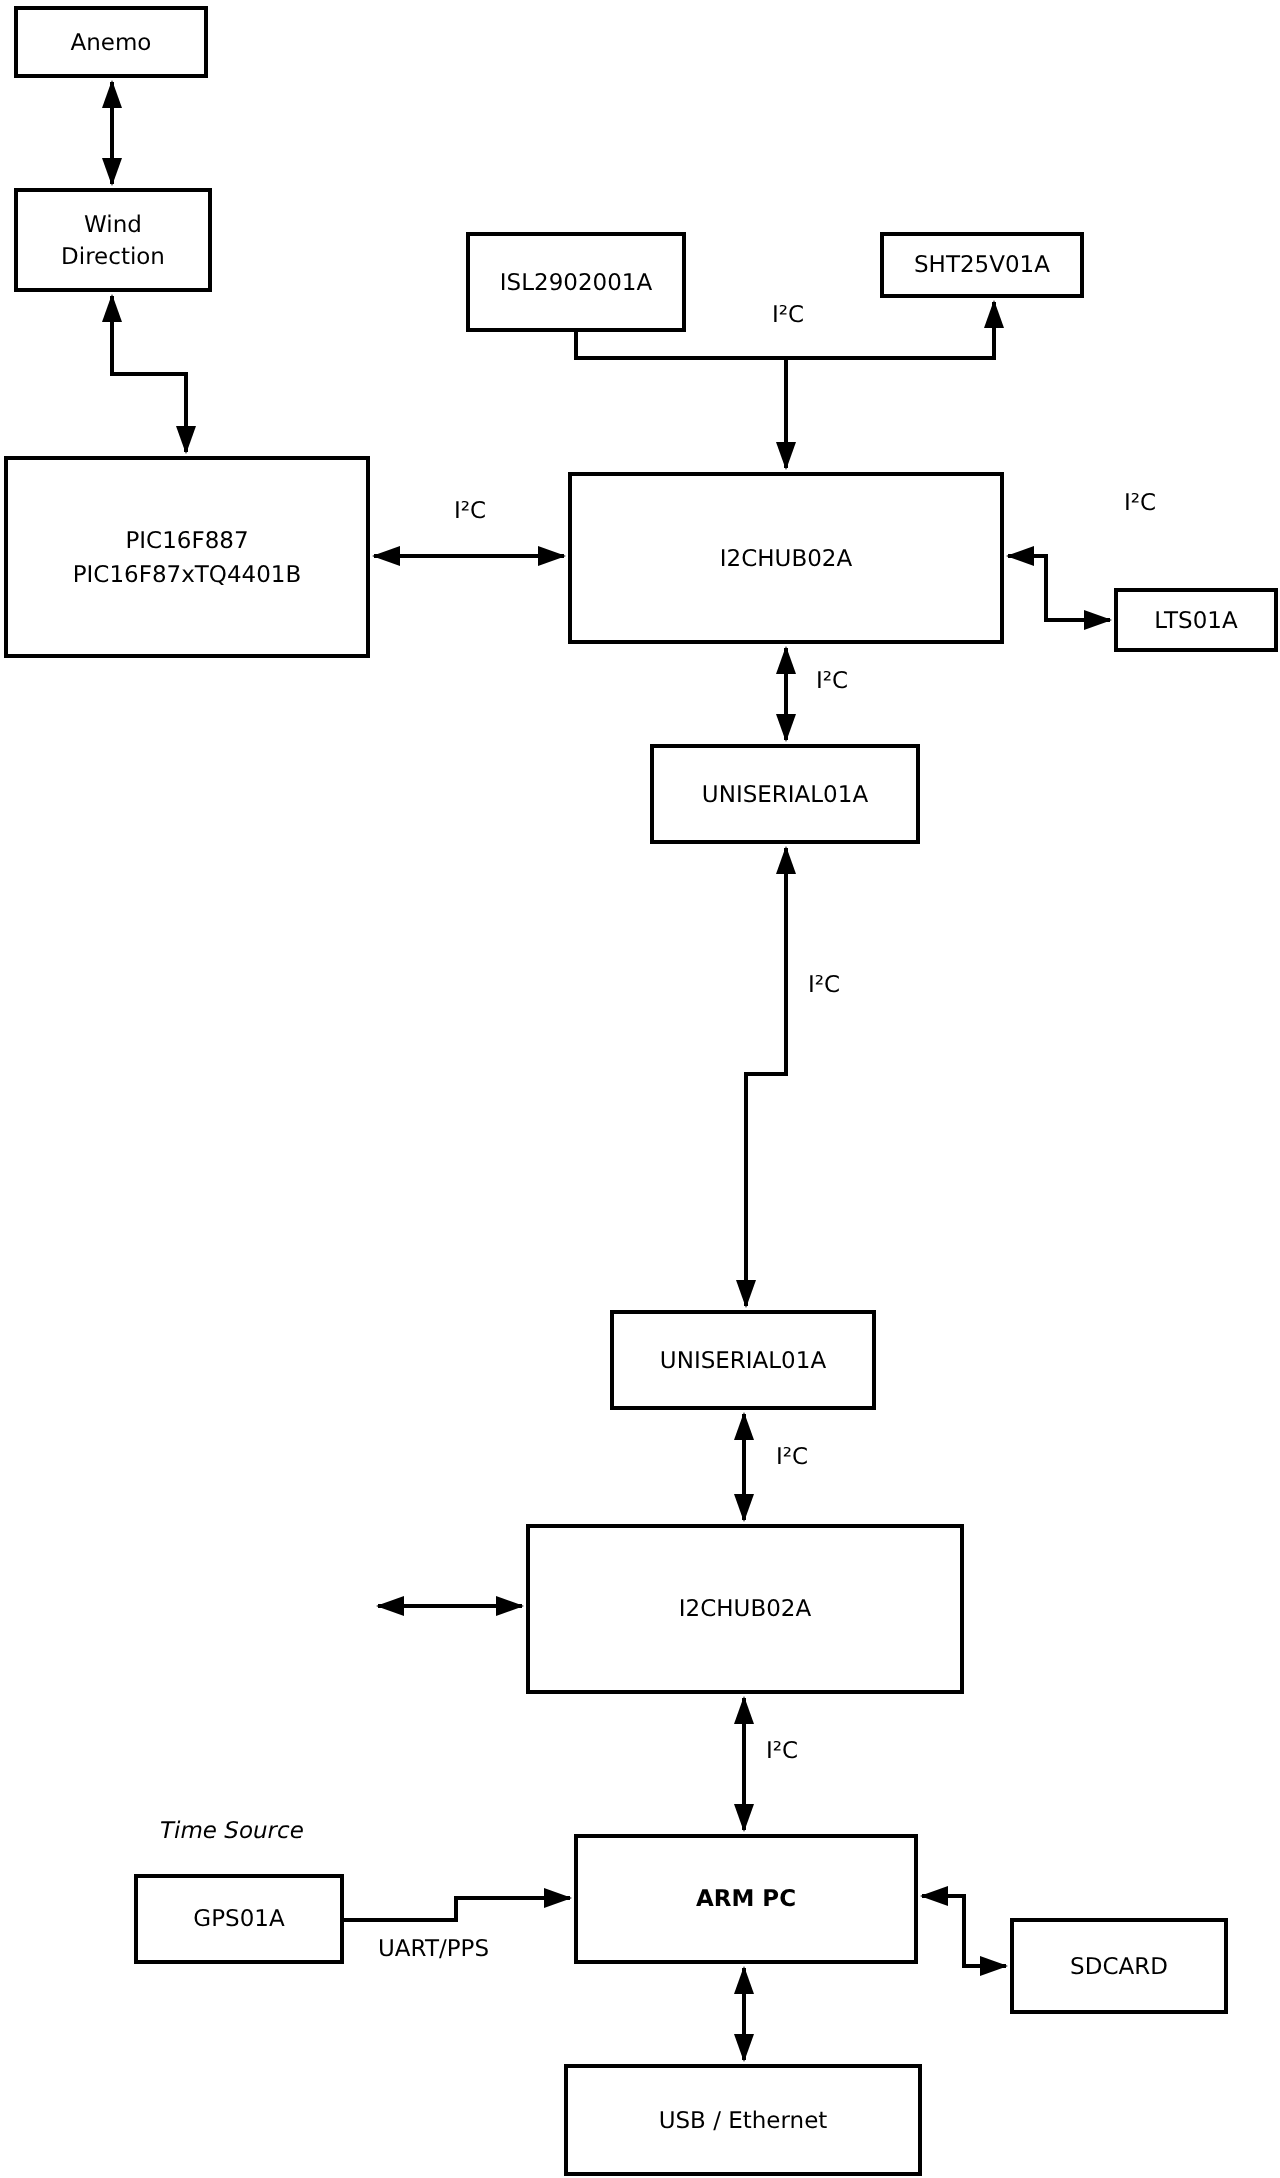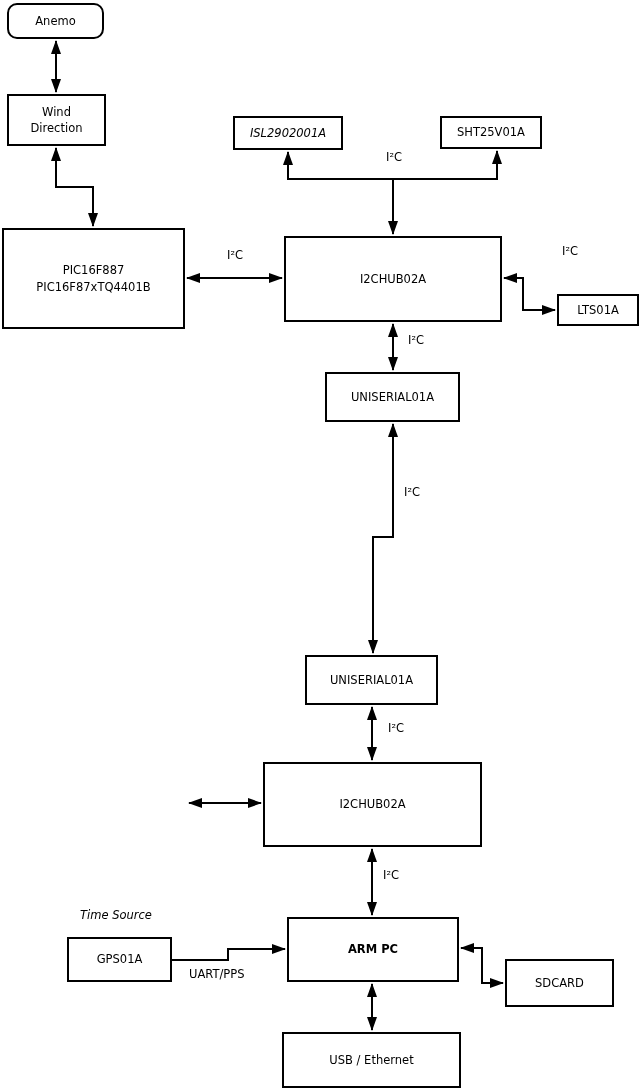--- a/index.html
+++ b/index.html
@@ -40,35 +40,35 @@
     <path class="edge" d="M393,324 L393,370" marker-start="url(#ah)" marker-end="url(#ah)"></path>
     <path class="edge" d="M393,424 L393,537 L373,537 L373,653" marker-start="url(#ah)" marker-end="url(#ah)"></path>
     <path class="edge" d="M372,707 L372,760" marker-start="url(#ah)" marker-end="url(#ah)"></path>
     <path class="edge" d="M189,803 L261,803" marker-start="url(#ah)" marker-end="url(#ah)"></path>
     <path class="edge" d="M372,849 L372,915" marker-start="url(#ah)" marker-end="url(#ah)"></path>
     <path class="edge" d="M172,960 L228,960 L228,949 L285,949" marker-end="url(#ah)"></path>
     <path class="edge" d="M461,948 L482,948 L482,983 L503,983" marker-start="url(#ah)" marker-end="url(#ah)"></path>
     <path class="edge" d="M372,984 L372,1030" marker-start="url(#ah)" marker-end="url(#ah)"></path>
   </svg>
 
-  <div class="node" style="left:7px; top:3px; width:97px; height:36px;border-radius:10px;">
+  <div class="node" style="left:7px; top:3px; width:97px; height:36px;">
     <span>Anemo</span>
   </div>
 
   <div class="node" style="left:7px; top:94px; width:99px; height:52px;">
     <span>Wind</span>
     <span>Direction</span>
   </div>
 
   <div class="node" style="left:2px; top:228px; width:183px; height:101px;">
     <span>PIC16F887</span>
     <span>PIC16F87xTQ4401B</span>
   </div>
 
-  <div class="node" style="left:233px; top:116px; width:110px; height:34px;font-style:italic;">
+  <div class="node" style="left:233px; top:116px; width:110px; height:50px;">
     <span>ISL2902001A</span>
   </div>
 
   <div class="node" style="left:440px; top:116px; width:102px; height:33px;">
     <span>SHT25V01A</span>
   </div>
 
   <div class="node" style="left:284px; top:236px; width:218px; height:86px;">
     <span>I2CHUB02A</span>
   </div>

